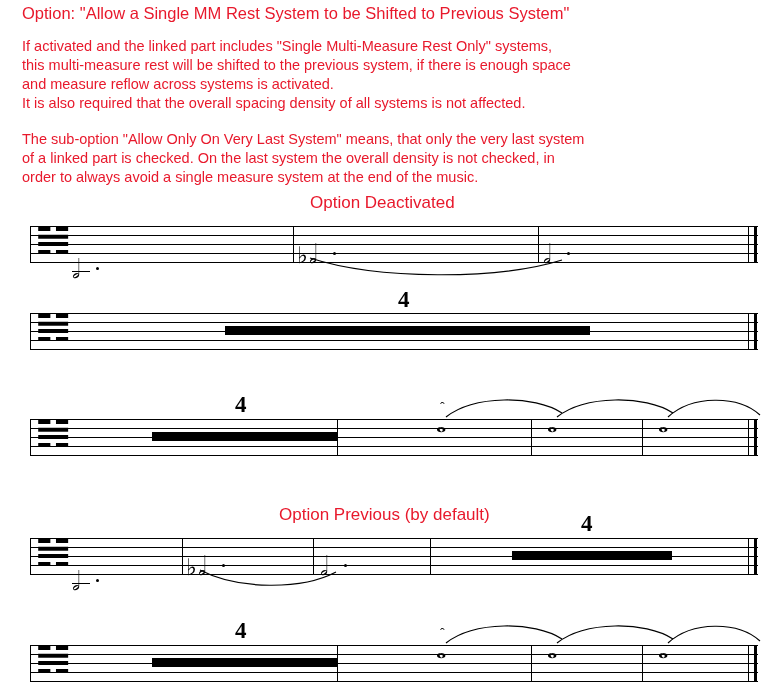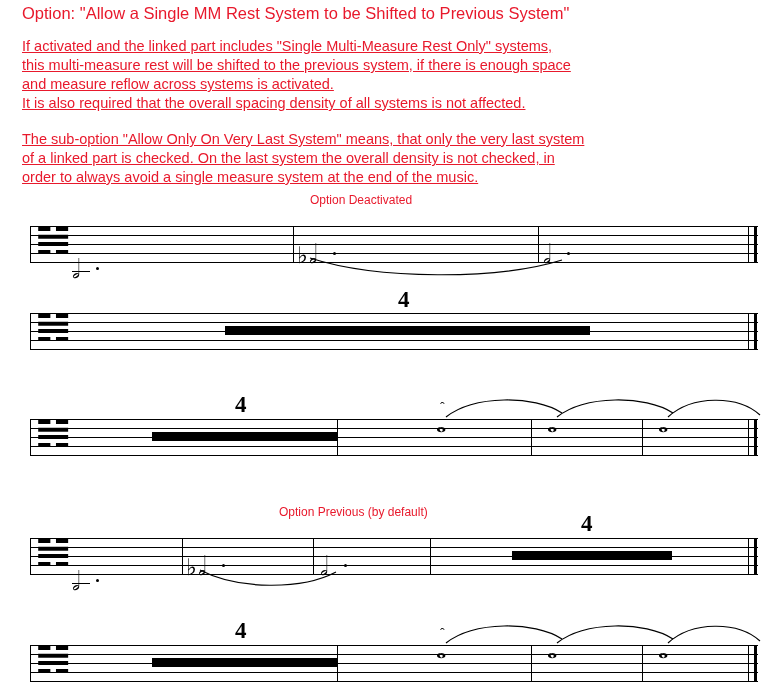--- a/index.html
+++ b/index.html
@@ -29,28 +29,27 @@
     left: 22px;
     top: 4px;
     font-size: 16.5px;
   }
   .para {
     position: absolute;
     color: #e8192c;
     font-size: 14.5px;
     line-height: 19px;
     white-space: pre;
-    text-decoration: underline;
   }
   #para1 { left: 22px; top: 37px; }
   #para2 { left: 22px; top: 130px; }
   .caption {
     position: absolute;
     color: #e8192c;
-    font-size: 12px;
+    font-size: 17px;
     white-space: nowrap;
   }
   #cap-deact { left: 310px; top: 193px; }
   #cap-act  { left: 279px; top: 505px; }
 
   
   .system {
     position: absolute;
     left: 30px;
     width: 728px;

